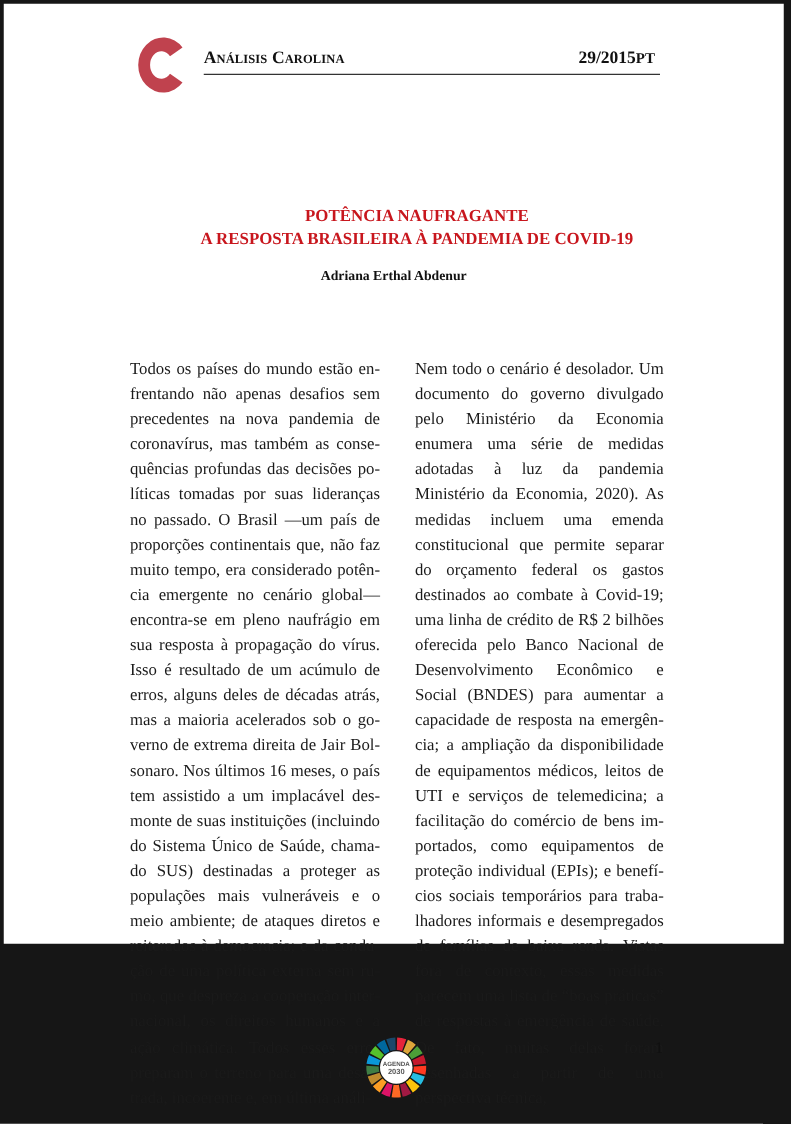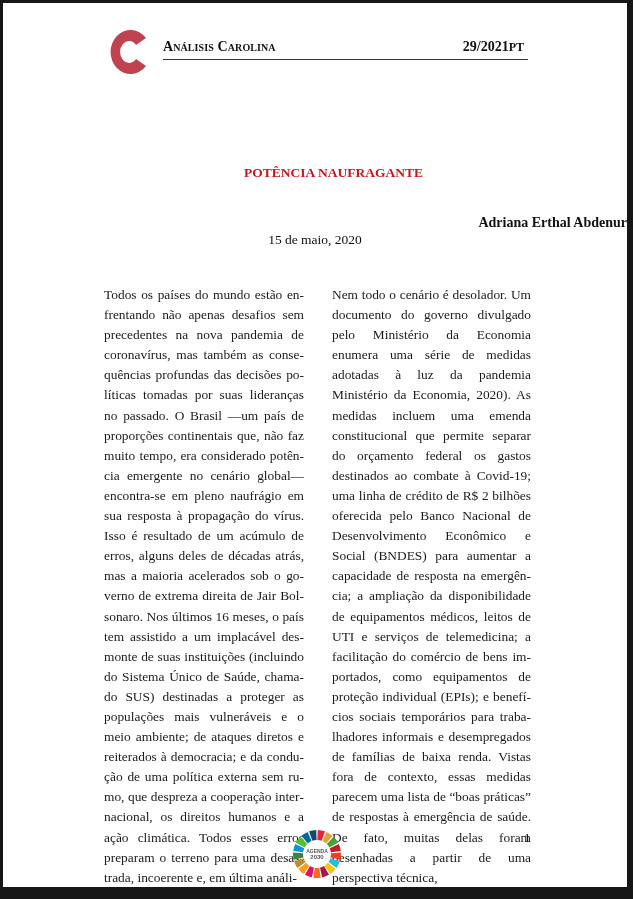--- a/index.html
+++ b/index.html
@@ -6,21 +6,21 @@
   body {
     width: 633px; height: 899px;
     background: #161616;
     position: relative;
     overflow: hidden;
     font-family: "Liberation Serif", "DejaVu Serif", serif;
   }
   .page {
     position: absolute;
     left: 3px; top: 3px;
-    width: 624px; height: 884px;
+    width: 624px; height: 752px;
     background: #ffffff;
   }
   .logo {
     position: absolute;
     left: 105px; top: 21px;
     width: 44px; height: 56px;
   }
   .header-title {
     position: absolute;
     left: 160px; top: 36px;
@@ -50,23 +50,23 @@
     text-align: center;
     color: #c8161d;
     font-weight: bold;
     font-size: 13.5px;
     line-height: 18px;
     padding-left: 37px;
   }
   .author {
     position: absolute;
     left: 0; right: 0; top: 212px;
-    text-align: right;
+    text-align: center;
     font-weight: bold;
-    font-size: 14px;
+    font-size: 11px;
     color: #111;
   }
   .date {
     position: absolute;
     left: 0; right: 0; top: 229px;
     text-align: center;
     font-size: 13.5px;
     color: #111;
   }
   .col {
@@ -98,29 +98,29 @@
 </head>
 <body>
 
 <div class="page">
 
   <svg class="logo" viewBox="0 0 44 56">
     <path d="M38 14 A20 22 0 1 0 38 42 L28 35 A9 11 0 1 1 28 21 Z" fill="#c0424e"></path>
   </svg>
 
   <div class="header-title">Análisis Carolina</div>
-  <div class="header-code"><span>29/2021</span><span class="suffix">PT</span></div>
+  <div class="header-code"><span>29/2015</span><span class="suffix">PT</span></div>
   <div class="header-rule"></div>
 
   <div class="title-block">
     <div>POTÊNCIA NAUFRAGANTE</div>
+    <div>A RESPOSTA BRASILEIRA À PANDEMIA DE COVID-19</div>
   </div>
 
   <div class="author">Adriana Erthal Abdenur</div>
-  <div class="date">15 de maio, 2020</div>
 
   <div class="col col-left">
     <p>Todos os países do mundo estão en­frentando não apenas desafios sem precedentes na nova pandemia de coronavírus, mas também as conse­quências profundas das decisões po­líticas tomadas por suas lideranças no passado. O Brasil —um país de proporções continentais que, não faz muito tempo, era considerado potên­cia emergente no cenário global— encontra-se em pleno naufrágio em sua resposta à propagação do vírus. Isso é resultado de um acúmulo de erros, alguns deles de décadas atrás, mas a maioria acelerados sob o go­verno de extrema direita de Jair Bol­sonaro. Nos últimos 16 meses, o país tem assistido a um implacável des­monte de suas instituições (incluindo do Sistema Único de Saúde, chama­do SUS) destinadas a proteger as populações mais vulneráveis e o meio ambiente; de ataques diretos e reiterados à democracia; e da condu­ção de uma política externa sem ru­mo, que despreza a cooperação inter­nacional, os direitos humanos e a ação climática. Todos esses erros preparam o terreno para uma desas­trada, incoerente e, em última análi-</p>
   </div>
 
   <div class="col col-right">
     <p>Nem todo o cenário é desolador. Um documento do governo divulgado pelo Ministério da Economia enume­ra uma série de medidas adotadas à luz da pandemia Ministério da Eco­nomia, 2020). As medidas incluem uma emenda constitucional que per­mite separar do orçamento federal os gastos destinados ao combate à Co­vid-19; uma linha de crédito de R$ 2 bilhões oferecida pelo Banco Nacio­nal de Desenvolvimento Econômico e Social (BNDES) para aumentar a capacidade de resposta na emergên­cia; a ampliação da disponibilidade de equipamentos médicos, leitos de UTI e serviços de telemedicina; a facilitação do comércio de bens im­portados, como equipamentos de proteção individual (EPIs); e benefí­cios sociais temporários para traba­lhadores informais e desempregados de famílias de baixa renda. Vistas fora de contexto, essas medidas pare­cem uma lista de “boas práticas” de respostas à emergência de saúde. De fato, muitas delas foram desenhadas a partir de uma perspectiva técnica,</p>
   </div>
 
   <svg class="sdg" viewBox="0 0 50 50">

